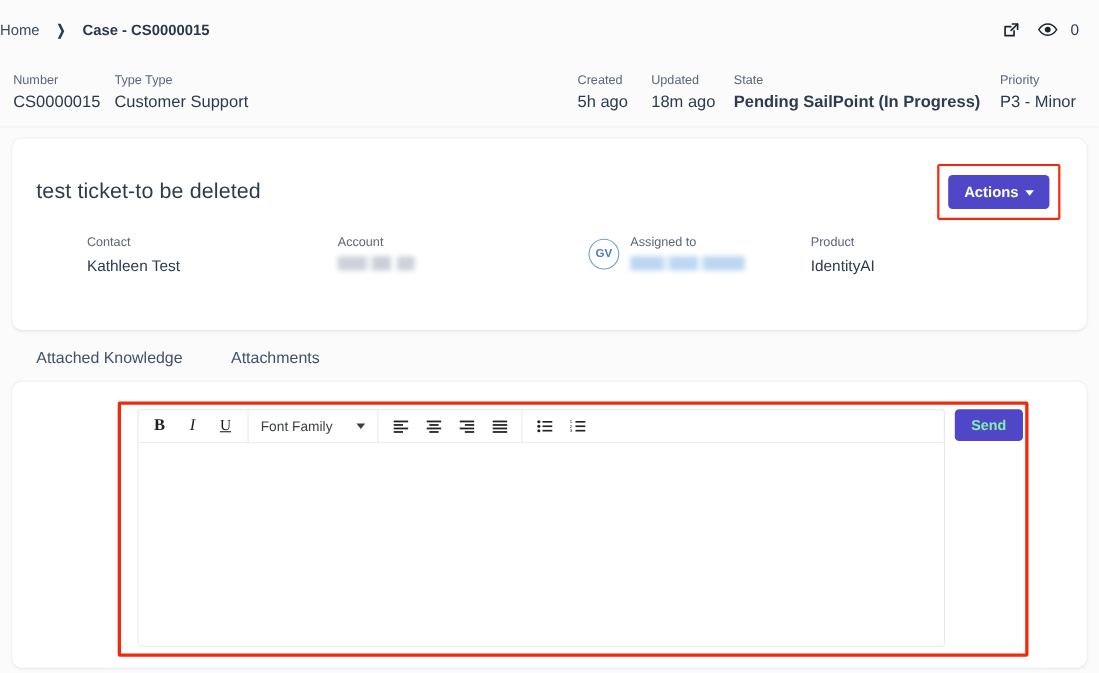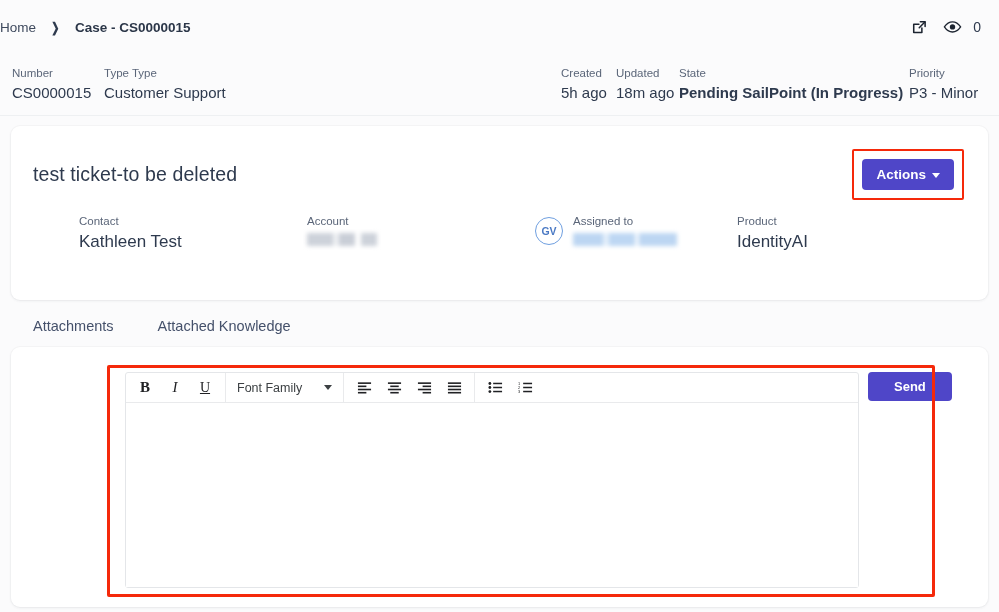--- a/index.html
+++ b/index.html
@@ -65,21 +65,21 @@
   
   .metastrip {
     display: flex;
     align-items: flex-start;
     padding: 12px 14px 14px 12px;
     background: #fbfbfc;
     border-bottom: 1px solid #eef0f2;
     height: 62px;
   }
   .meta-left { display: flex; gap: 0; }
-  .meta-right { margin-left: auto; display: flex; gap: 0; }
+  .meta-right { margin-left: auto; display: flex; gap: 12px; }
 
   .meta-field { display: flex; flex-direction: column; }
   .meta-label {
     font-size: 11.5px;
     color: #5b6679;
     line-height: 15px;
     margin-bottom: 2px;
   }
   .meta-value {
     font-size: 15px;
@@ -154,21 +154,21 @@
     padding: 14px 0 0 0;
   }
   .dfield { display: flex; align-items: flex-start; }
   .dfield .dlabel {
     font-size: 11.5px;
     color: #5b6679;
     line-height: 15px;
     margin-bottom: 3px;
   }
   .dfield .dvalue {
-    font-size: 17px;
+    font-size: 14px;
     color: #2e3a4e;
     line-height: 19px;
   }
   .d-contact  { margin-left: 68px; width: 228px; }
   .d-account  { width: 228px; }
   .d-assigned { width: 202px; }
   .d-product  { width: 200px; }
 
   .avatar {
     width: 28px; height: 28px;
@@ -297,27 +297,27 @@
     border-top: 5px solid #3c4043;
   }
   .editor-body {
     height: 184px;
     background: #fff;
     cursor: text;
   }
 
   .send-btn {
     background: #4f46c8;
-    color: #ffffff;
+    color: #86efac;
     border: none;
     border-radius: 4px;
     font-family: inherit;
     font-size: 13px;
     font-weight: bold;
-    padding: 8px 26px;
+    padding: 8px 15px;
     margin-left: 9px;
     cursor: pointer;
     height: 29px;
     line-height: 13px;
   }
 </style>
 </head>
 <body>
 
 <div class="topbar">
@@ -419,24 +419,24 @@
         <div class="dlabel">Product</div>
         <div class="dvalue">IdentityAI</div>
       </div>
     </div>
 
   </div>
 </div>
 
 <div class="tabs">
   <div class="tab">
+    <span>Attached Knowledge</span>
+  </div>
+  <div class="tab">
     <span>Attachments</span>
-  </div>
-  <div class="tab">
-    <span>Attached Knowledge</span>
   </div>
 </div>
 
 <div class="card activity-card">
 
   <div class="editor-annotation"></div>
 
   <div class="editor-row">
 
     <div class="editor">

